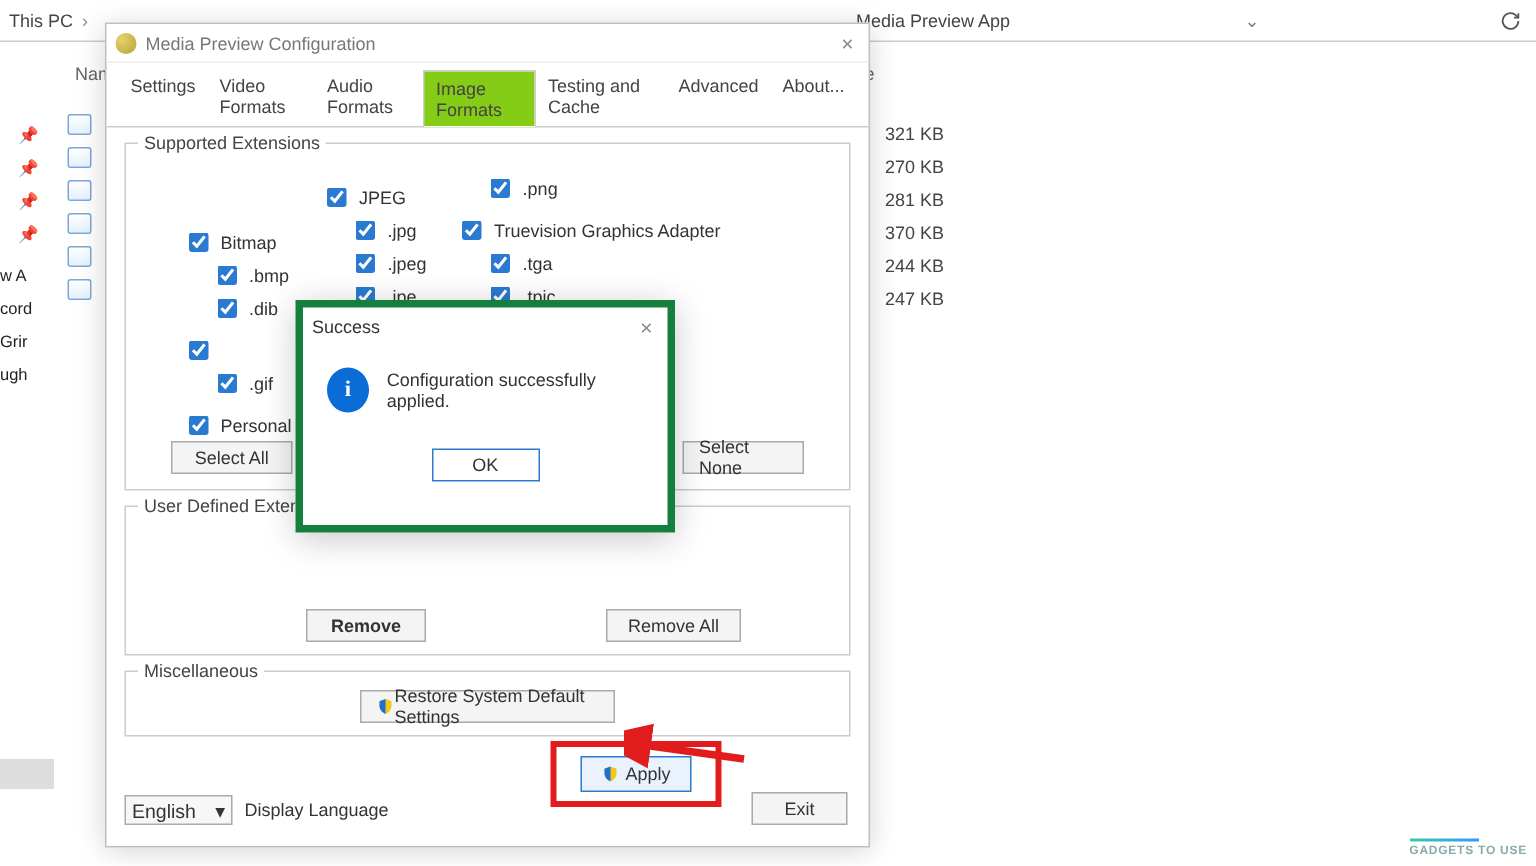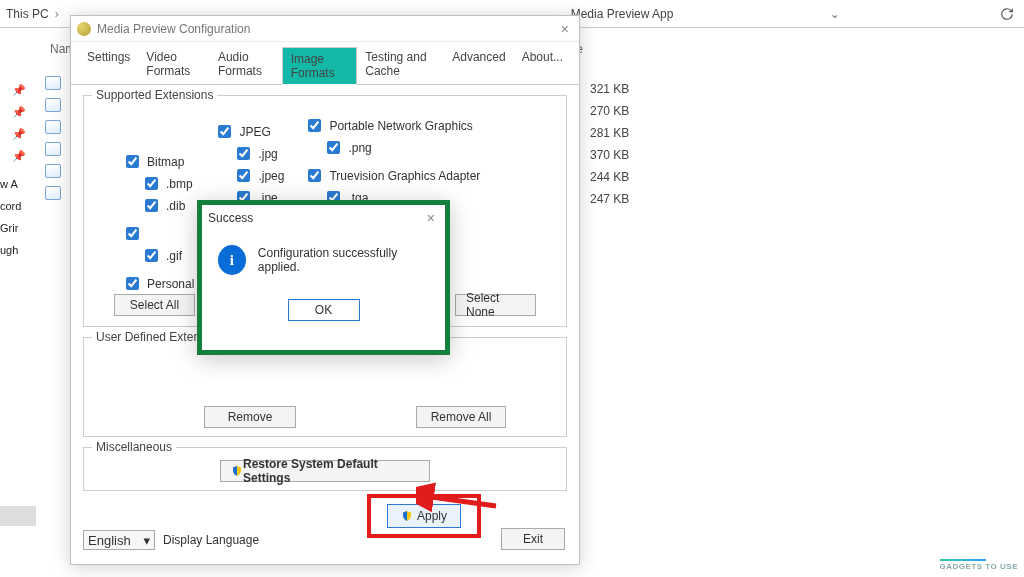--- a/index.html
+++ b/index.html
@@ -31,21 +31,21 @@
   .sel-strip { position:absolute; left:0; top:506px; width:36px; height:20px; background:#ddd; }
 
   
   .dialog { position:absolute; left:70px; top:15px; width:510px; height:550px; background:#fff; border:1px solid #bfbfbf; box-shadow: 0 2px 18px rgba(0,0,0,.18); }
   .titlebar { height:26px; display:flex; align-items:center; padding:0 6px; color:#777; font-size:12px; border-bottom:1px solid #eee;}
   .titlebar .app-icon { width:14px; height:14px; border-radius:50%; background: radial-gradient(circle at 30% 30%, #e6d26a, #b6a23a); margin-right:6px; }
   .titlebar .close-x { margin-left:auto; color:#888; font-size:14px; padding:0 4px; cursor:default; }
 
   .tabs { display:flex; padding: 4px 8px 0 8px; font-size:12px; color:#444; border-bottom:1px solid #ccc; }
   .tab { padding:4px 8px; cursor:default; }
-  .tab.active { border:1px solid #ccc; border-bottom:1px solid #fff; background:#14b8a6; position:relative; top:1px; }
+  .tab.active { border:1px solid #ccc; border-bottom:1px solid #fff; background:#84cc16; position:relative; top:1px; }
 
   .groupbox { border:1px solid #ccc; margin: 10px 12px; padding: 20px 12px 10px 12px; position:relative; font-size:12px; }
   .groupbox > .legend { position:absolute; top:-8px; left:8px; background:#fff; padding:0 4px; color:#444; }
 
   .ext-grid { display:flex; gap: 20px; font-size:12px; }
   .ext-col { display:flex; flex-direction:column; gap:3px; }
   .chk { display:flex; align-items:center; gap:5px; }
   .chk input { width:13px; height:13px; accent-color:#2a7ad1; }
   .chk .indent { margin-left: 14px; }
 
@@ -210,24 +210,20 @@
           </label>
         <label class="chk">
             <span class="indent"></span>
             <input type="checkbox" checked="" style="">
             <span>.jif</span>
           </label>
       </div>
 
       <div class="ext-col">
         <label class="chk">
-            <input type="checkbox" checked="" style="">
-            <span>Portable Network Graphics</span>
-          </label>
-        <label class="chk">
             <span class="indent"></span>
             <input type="checkbox" checked="" style="">
             <span>.png</span>
           </label>
         <label class="chk" style="margin-top:6px;">
             <input type="checkbox" checked="" style="">
             <span>Truevision Graphics Adapter</span>
           </label>
         <label class="chk">
             <span class="indent"></span>
@@ -245,29 +241,29 @@
 
     <div class="sel-buttons" style="position:absolute; bottom:10px; left:30px; right:30px; display:flex; justify-content:space-between;">
       <span class="btn btn-wide">Select All</span>
       <span class="btn btn-wide">Select None</span>
     </div>
   </div>
 
   <div class="groupbox" style="height:100px;">
     <span class="legend">User Defined Exten</span>
     <div style="position:absolute; bottom:8px; left:120px; display:flex; gap:120px;">
-      <span class="btn" style="width:92px;">Remove</span>
+      <span class="btn" style="width:80px;font-weight:bold;">Remove</span>
       <span class="btn" style="width:90px;">Remove All</span>
     </div>
   </div>
 
   <div class="groupbox" style="height:44px; padding-top:12px;">
     <span class="legend">Miscellaneous</span>
     <div class="misc-row">
-      <span class="btn" style="width:210px;font-weight:bold;">
+      <span class="btn" style="width:170px;">
         <span class="shield"><svg viewBox="0 0 24 24">
               <path fill="#f5c518" d="M12 2l8 3v6c0 5-3.5 9-8 11C7.5 20 4 16 4 11V5l8-3z"></path>
               <path fill="#1f6fd1" d="M12 2v20C7.5 20 4 16 4 11V5l8-3z"></path>
             </svg></span>
         <span>Restore System Default Settings</span>
       </span>
     </div>
   </div>
 
   <div class="apply-btn">

